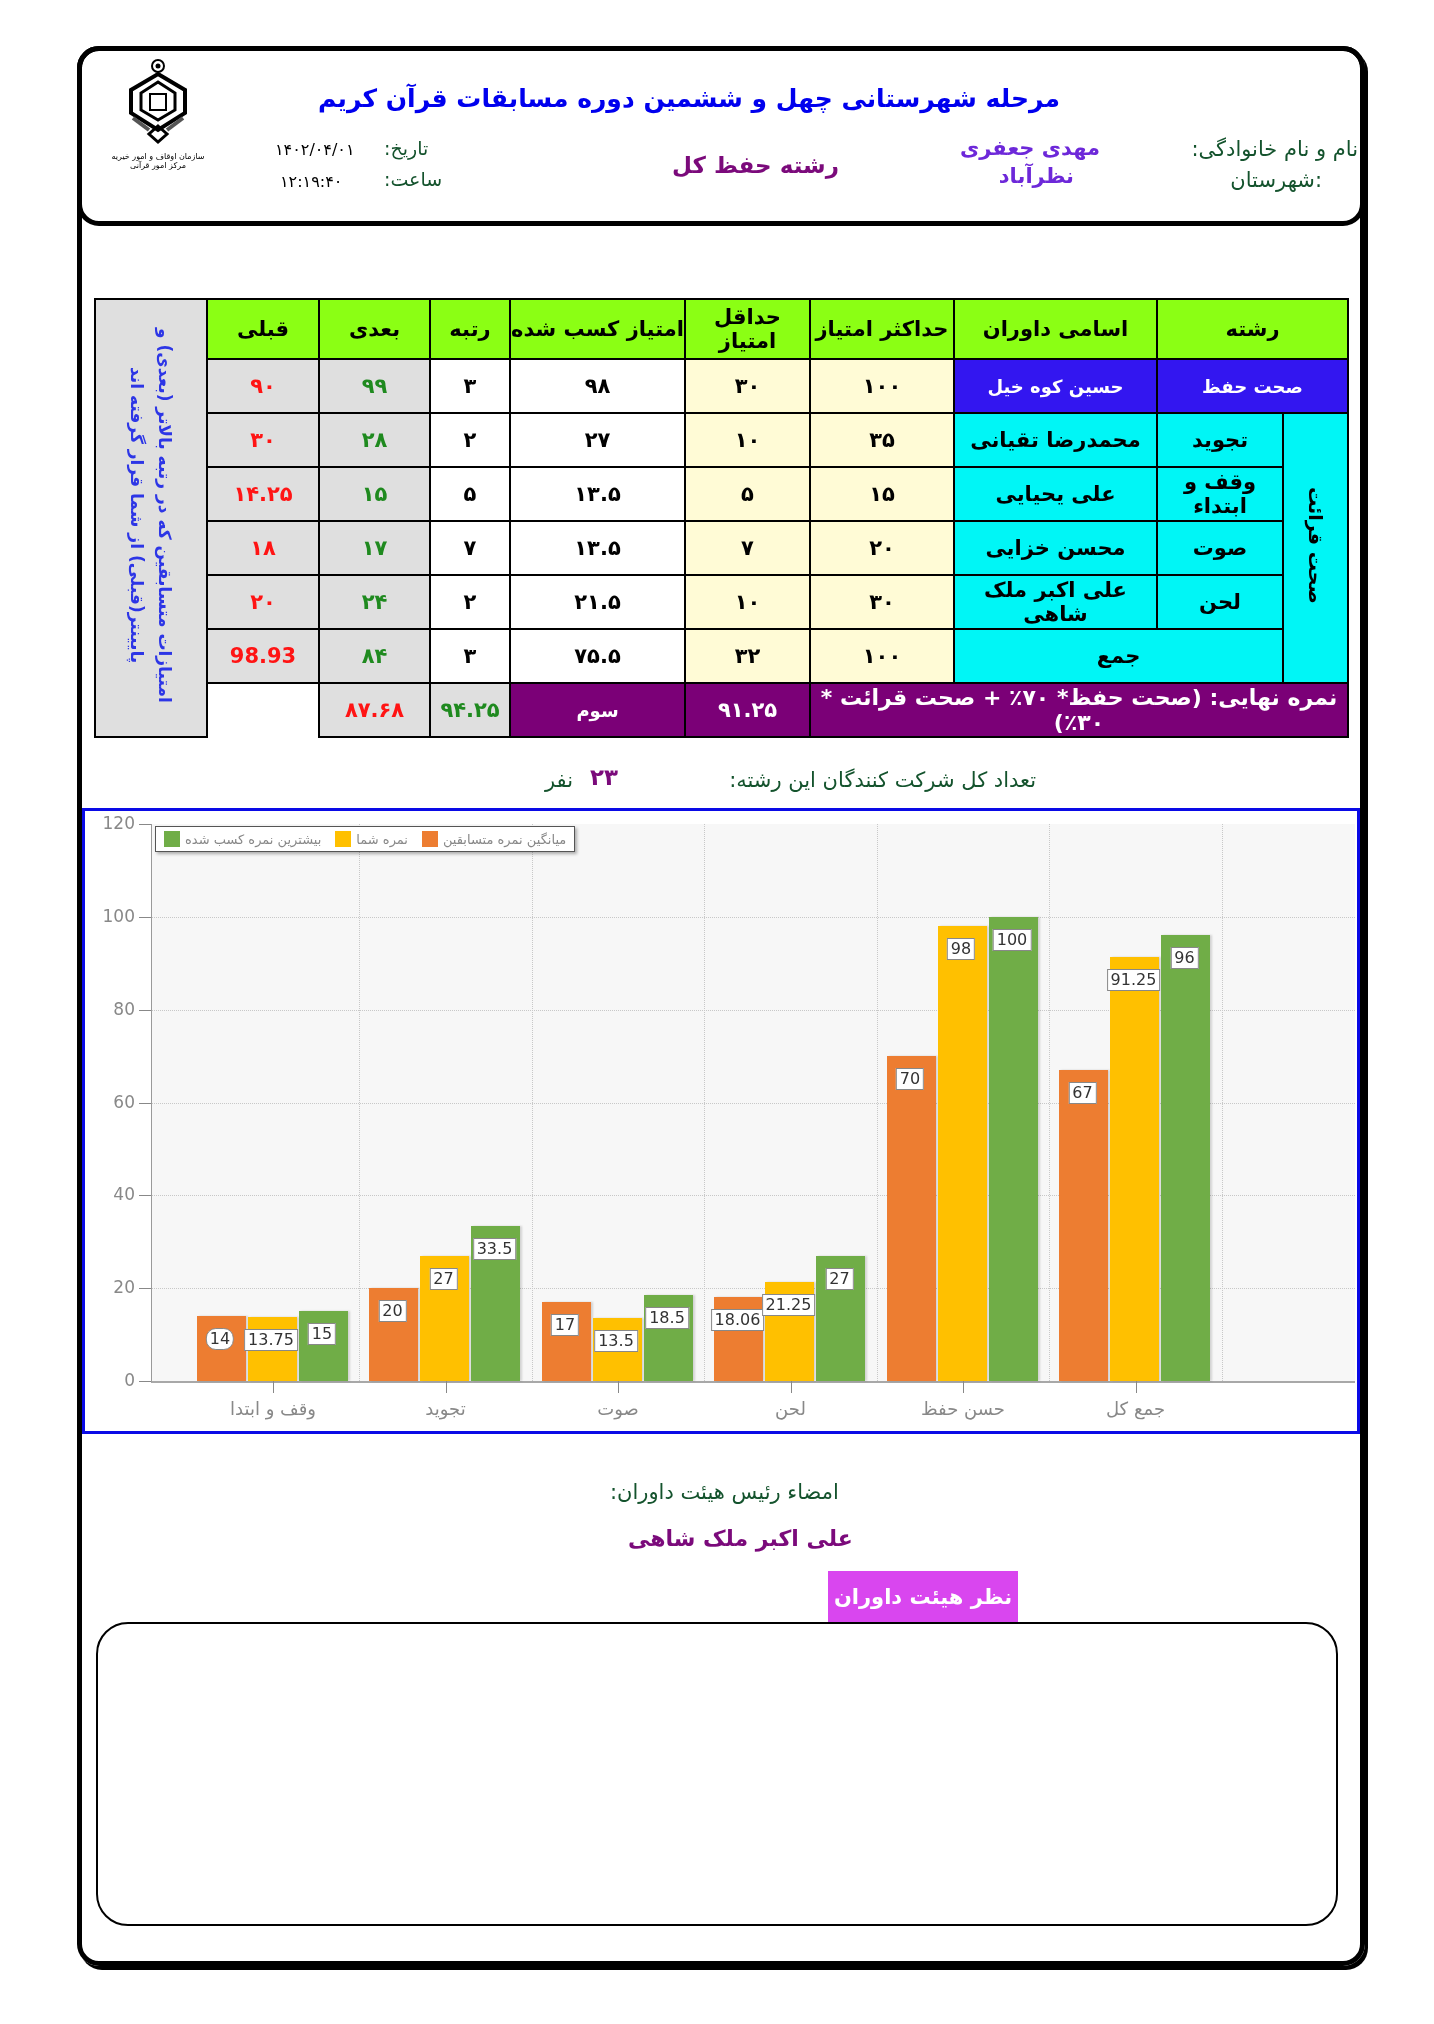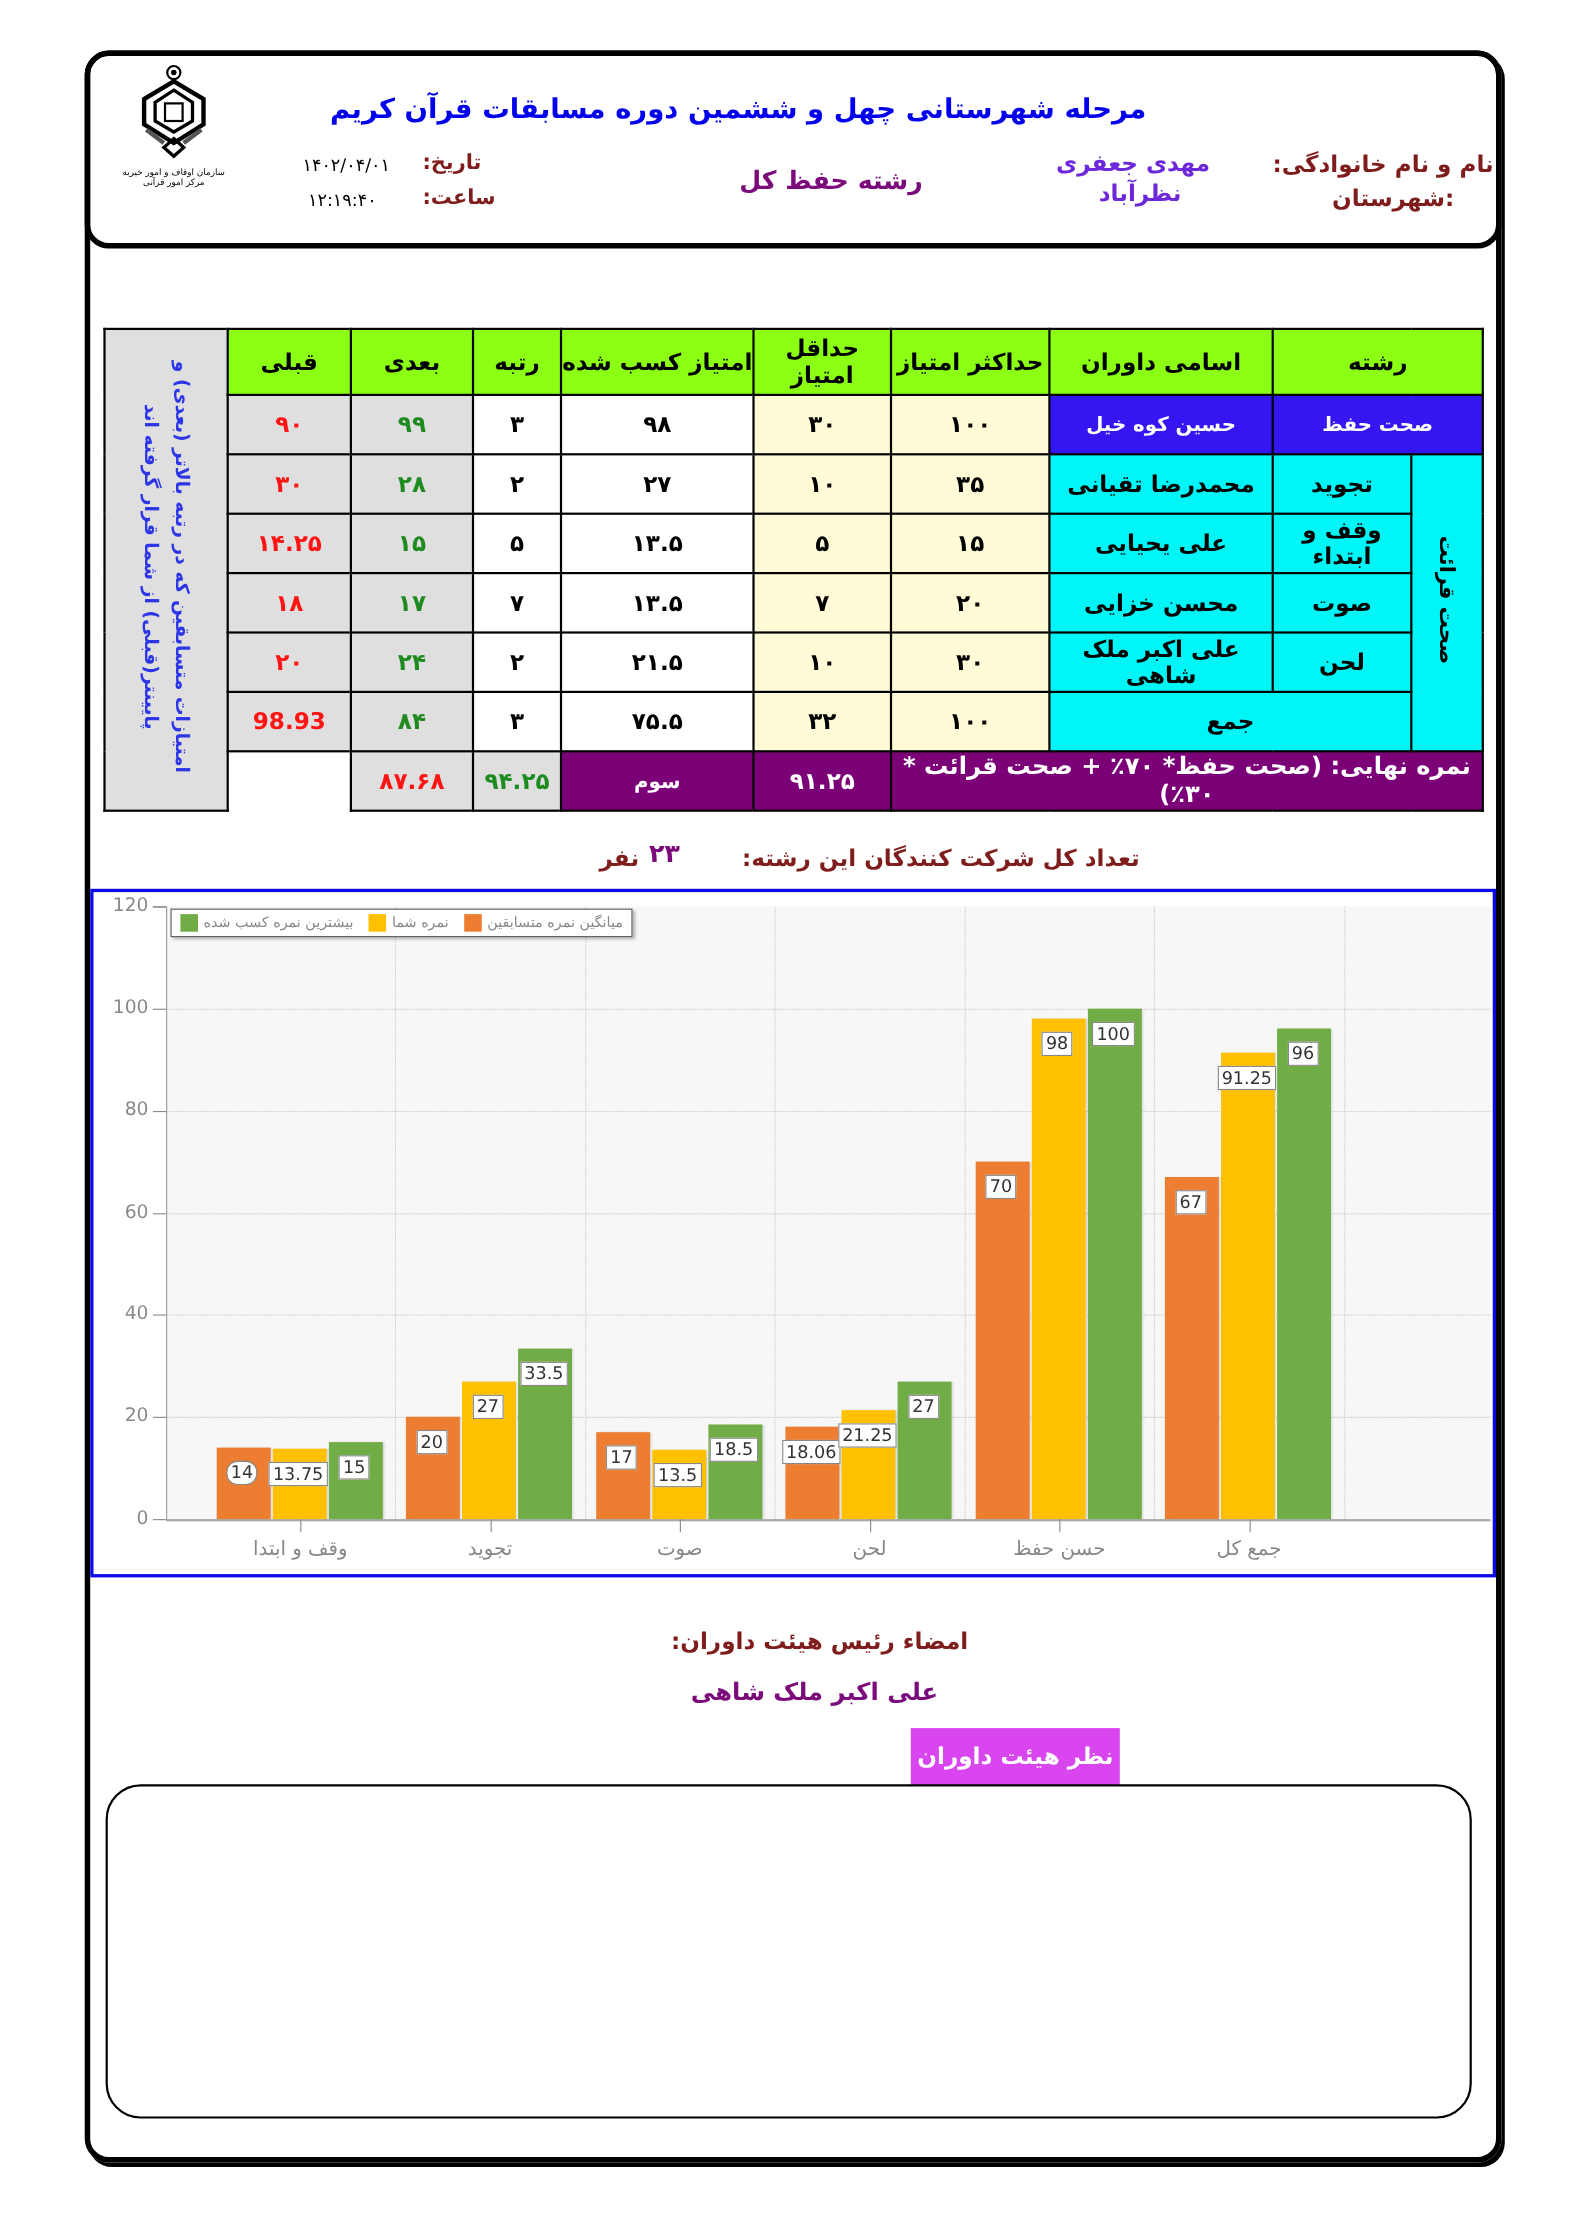--- a/index.html
+++ b/index.html
@@ -1,21 +1,21 @@
 <!DOCTYPE html>
 <html><head>
 <meta charset="utf-8">
 <style>
   html,body{margin:0;padding:0;background:#fff;}
   body{width:1434px;height:2024px;position:relative;font-family:"DejaVu Sans",sans-serif;overflow:hidden;}
   .frame{position:absolute;left:77px;top:46px;width:1278px;height:1910px;border:5px solid #000;border-radius:22px;box-shadow:3px 4px 0 #000;}
   .header{position:absolute;left:77px;top:46px;width:1278px;height:170px;border:5px solid #000;border-radius:22px;}
   .abs{position:absolute;}
-  .title{left:300px;top:84px;width:760px;text-align:left;color:#0000ee;font-weight:bold;font-size:25px;direction:rtl;}
-  .lbl{font-weight:bold;font-size:21px;color:#7f1d1d;direction:rtl;white-space:nowrap;}
+  .title{left:300px;top:84px;width:760px;text-align:right;color:#0000ee;font-weight:bold;font-size:25px;direction:rtl;}
+  .lbl{font-weight:normal;font-size:21px;color:#14532d;direction:rtl;white-space:nowrap;}
   .green{color:#6d28d9;font-weight:bold;font-size:21px;direction:rtl;white-space:nowrap;}
   .purple{color:#7b0a7b;font-weight:bold;font-size:23px;direction:rtl;white-space:nowrap;}
   .small{font-size:16px;color:#000;font-family:"DejaVu Sans",sans-serif;}
   table.scores{position:absolute;left:94px;top:298px;width:1253px;border-collapse:collapse;direction:rtl;table-layout:fixed;}
   table.scores td{border:2px solid #000;text-align:center;font-weight:bold;font-size:21px;height:52px;padding:0;}
   .hdr{background:#8bff14;height:58px !important;}
   .blue{background:#3316f0;color:#fff;font-size:18px !important;}
   .cyan{background:#00f6f6;}
   .cream{background:#fffbd6;}
   .white{background:#fff;}

